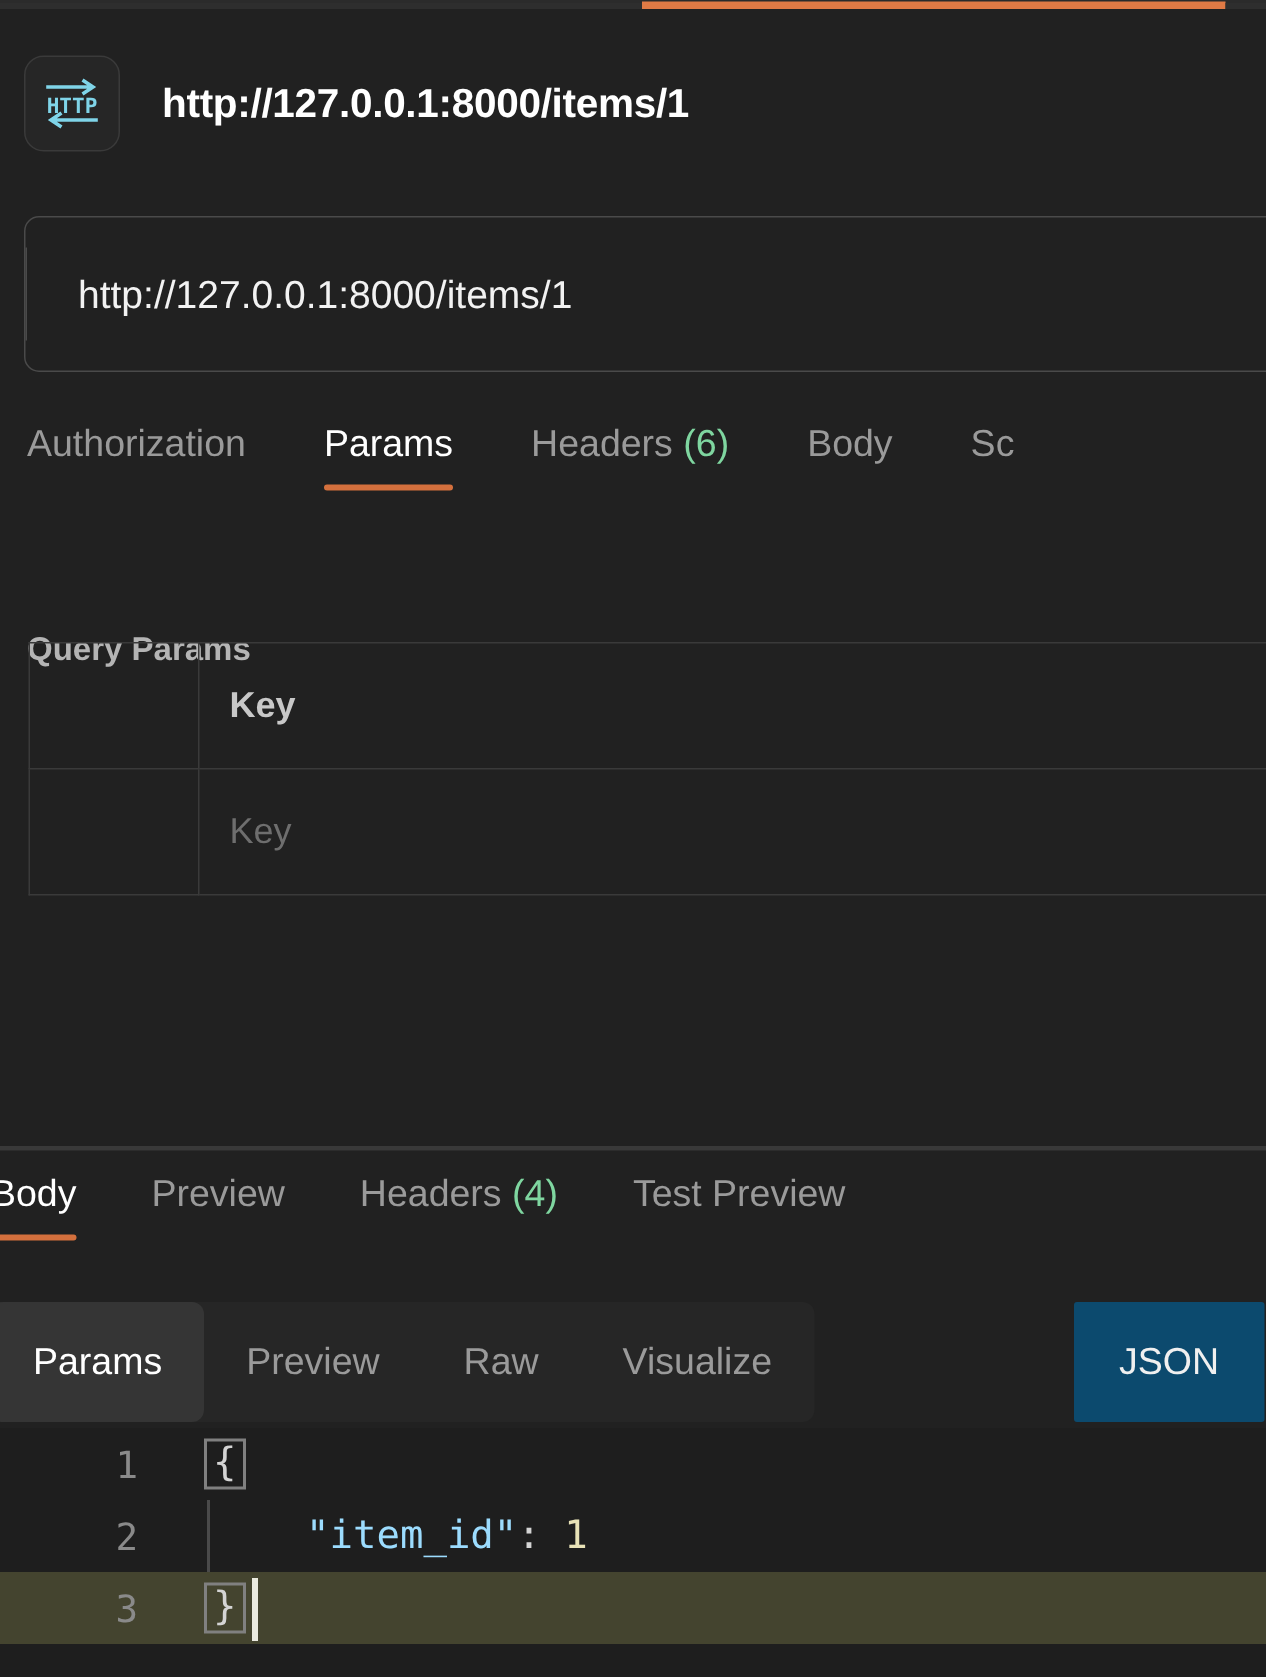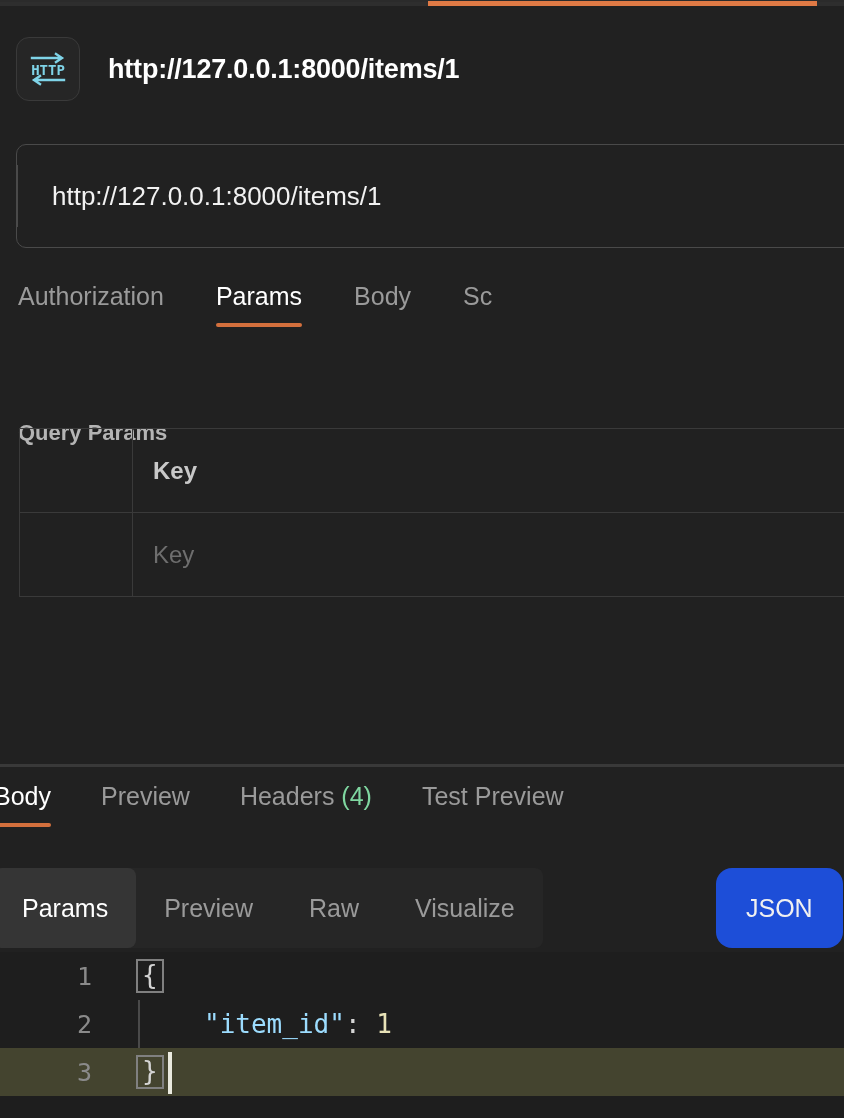--- a/index.html
+++ b/index.html
@@ -127,21 +127,21 @@
     background: #262626; border-radius: 8px;
     display: flex; align-items: stretch;
   }
   .seg {
     display: flex; align-items: center; justify-content: center;
     padding: 0 28px; font-size: 25px; color: #9a9a9a; white-space: nowrap;
   }
   .seg.active { background: #353535; color: #ffffff; border-radius: 8px; }
   .format-pill {
     position: absolute; left: 722px; top: 0; height: 80px;
-    background: #1d4ed8; border-radius: 16px;
+    background: #0c4a6e; border-radius: 2px;
     display: flex; align-items: center; padding: 0 30px;
     font-size: 25px; color: #f0f0f0;
   }
 
   
   .editor {
     position: absolute; left: 0; top: 952px; width: 844px; height: 166px;
     background: #1e1e1e;
     font-family: "DejaVu Sans Mono", monospace;
     font-size: 26px;
@@ -202,20 +202,24 @@
     <div class="method-divider"></div>
     <div class="url-value">http://127.0.0.1:8000/items/1</div>
   </div>
 
   <div class="req-tabs">
     <div class="req-tab">
       <span>Authorization</span>
     </div>
     <div class="req-tab active">
       <span>Params</span>
+    </div>
+    <div class="req-tab">
+      <span>Headers</span>
+      <span class="count-badge">(6)</span>
     </div>
     <div class="req-tab">
       <span>Body</span>
     </div>
     <div class="req-tab">
       <span>Sc</span>
     </div>
   </div>
 
   <div class="qp-title">Query Params</div>

